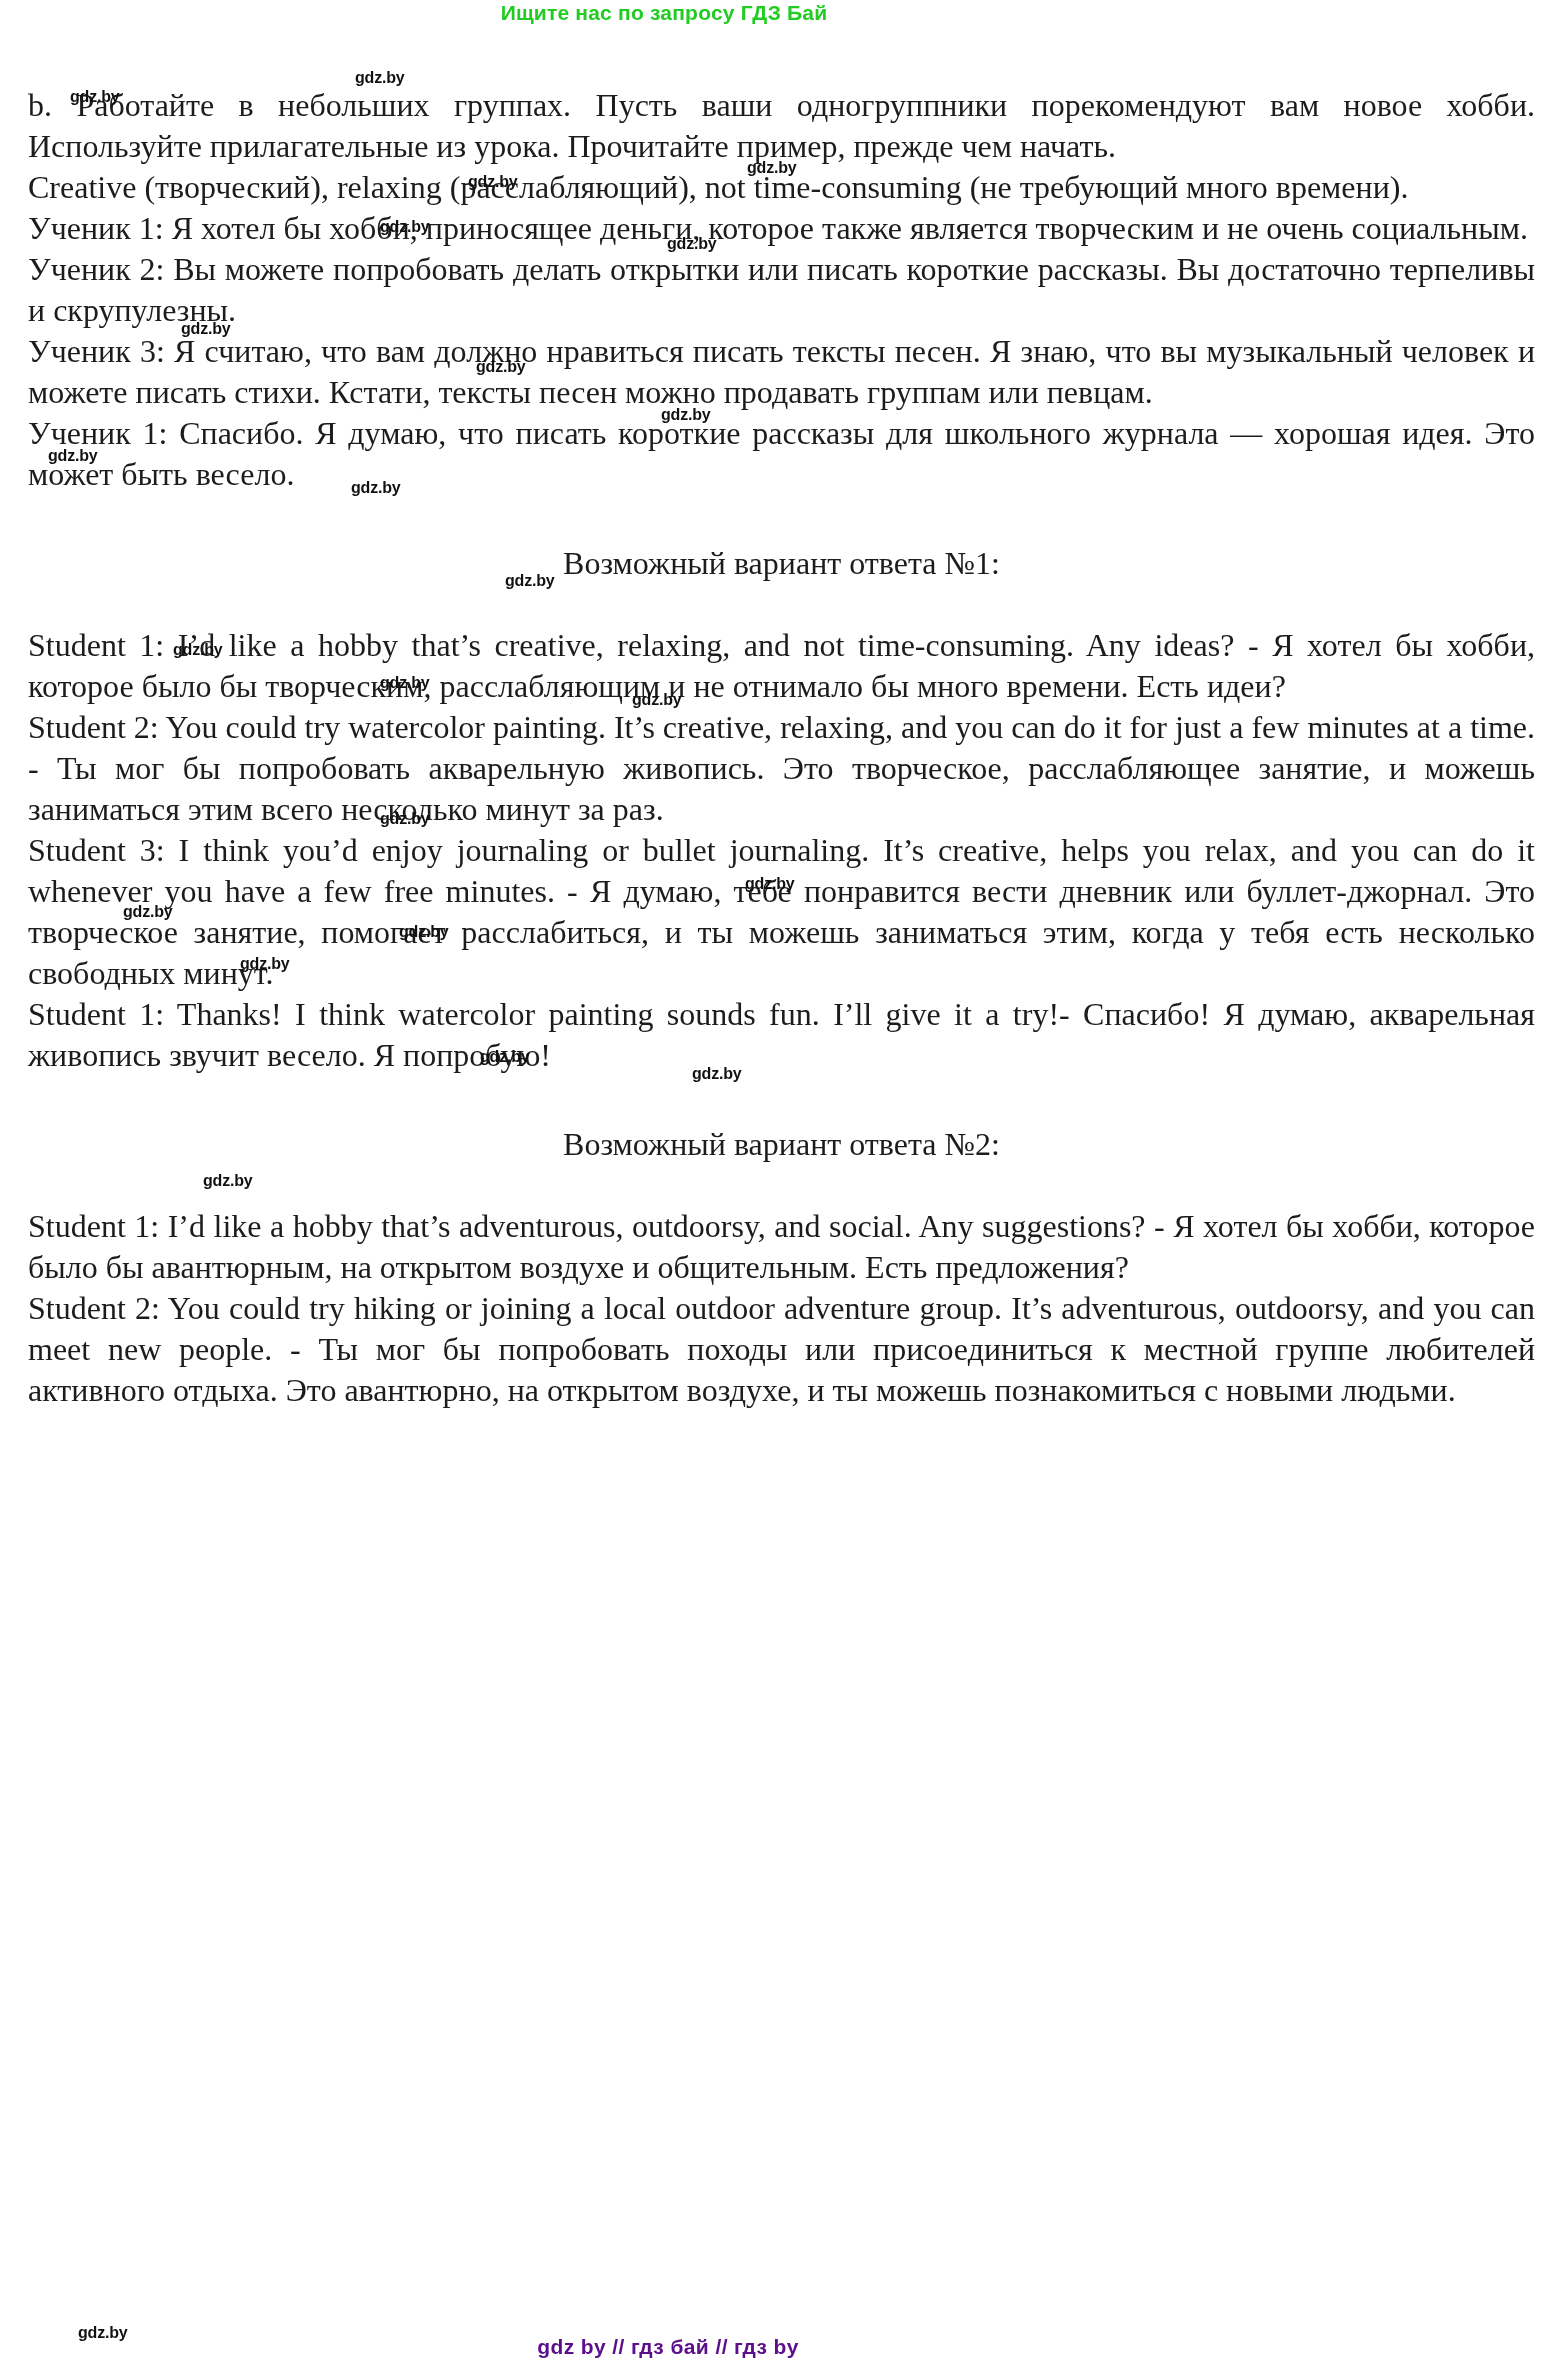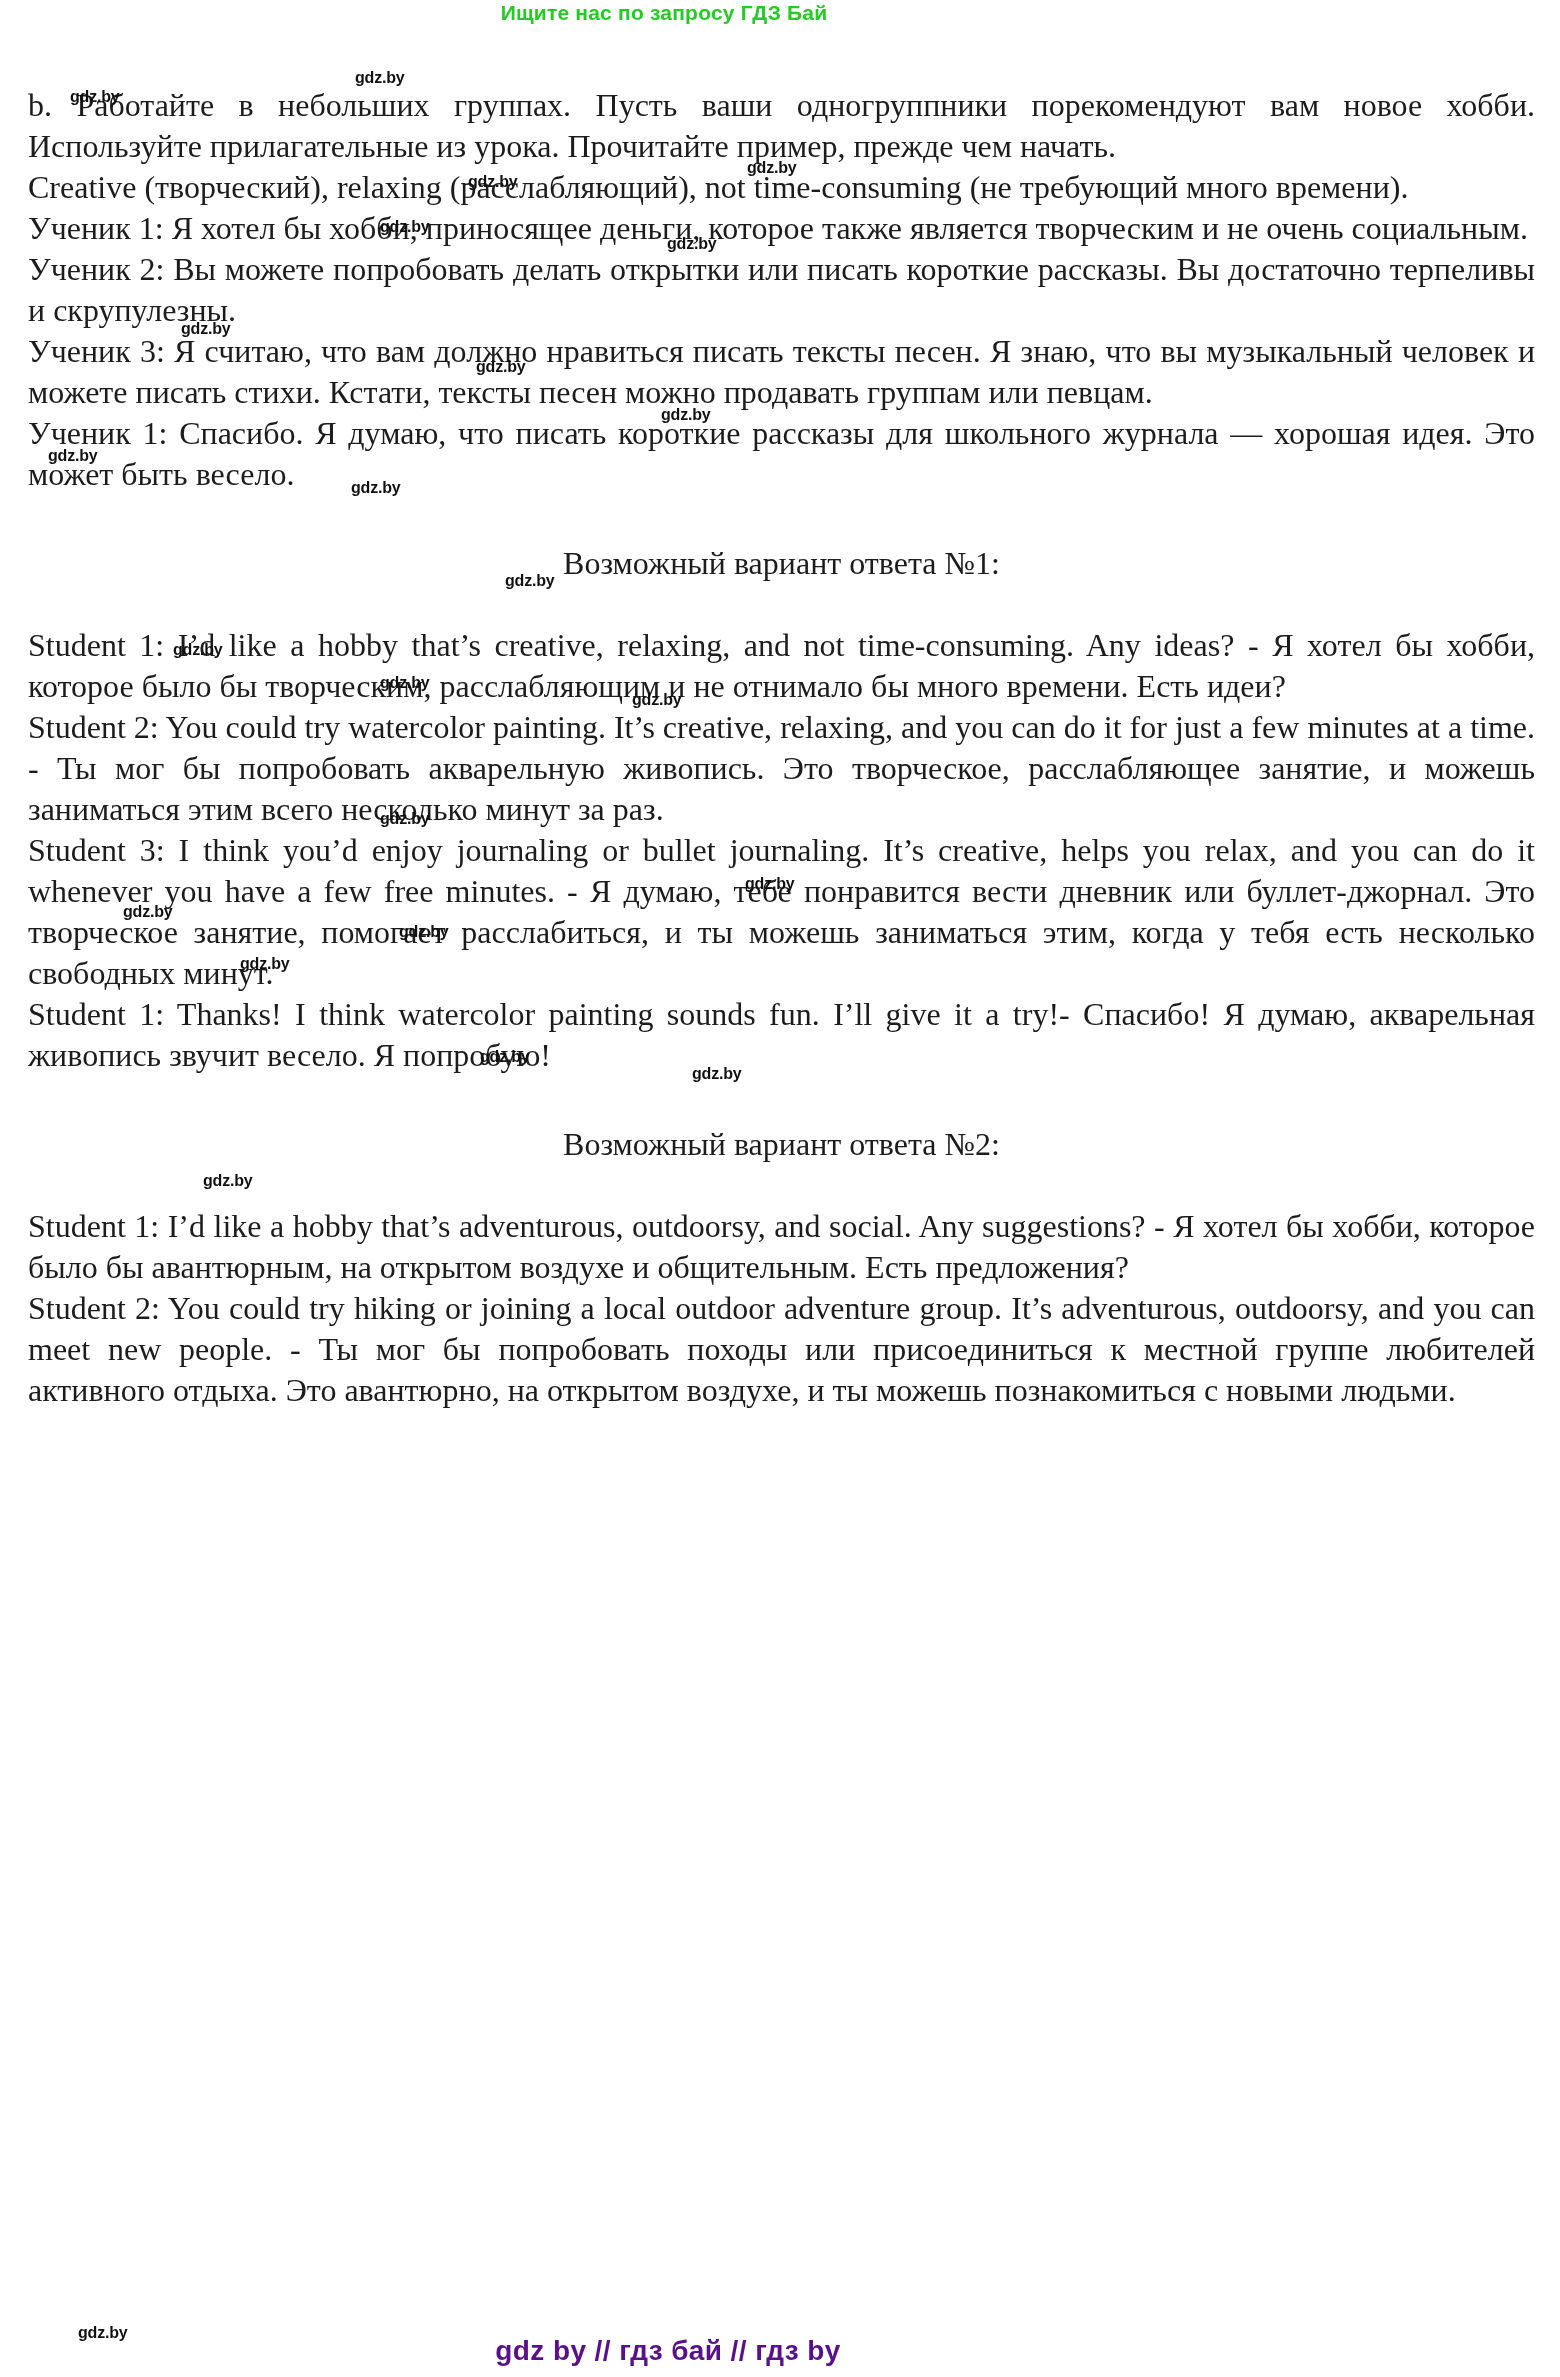--- a/index.html
+++ b/index.html
@@ -81,21 +81,21 @@
   }
 
   
   .footer {
     position: absolute;
     left: 0;
     top: 2335px;
     width: 1336px;
     text-align: center;
     font-family: "Liberation Sans", "DejaVu Sans", sans-serif;
-    font-size: 28px;
+    font-size: 21px;
     font-weight: 700;
     color: #5b0f8b;
     letter-spacing: 0.4px;
   }
 </style>
 </head>
 <body>
 
 <div class="page">
 

